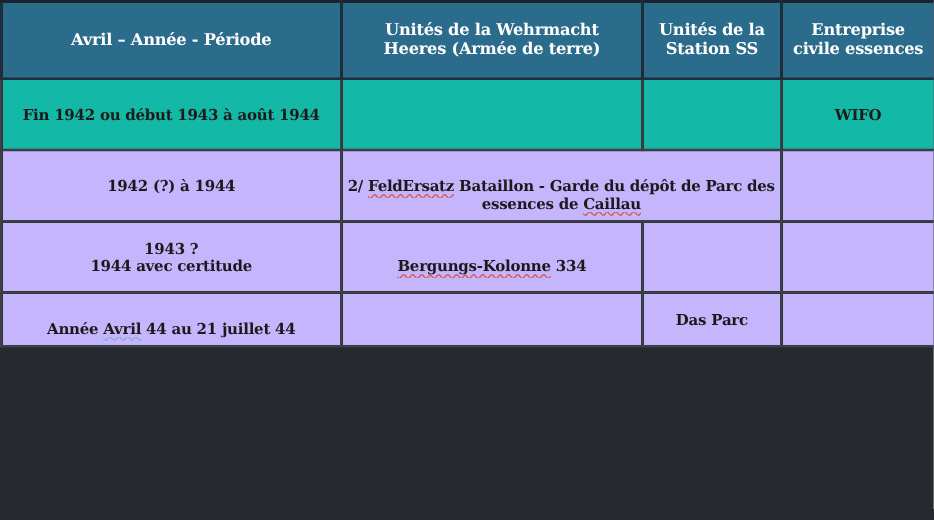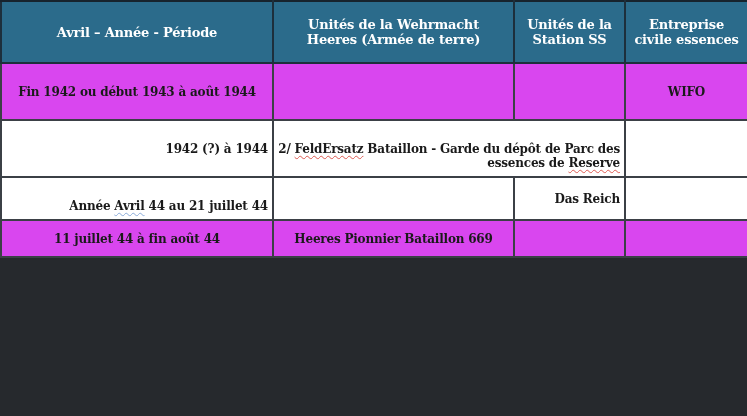--- a/index.html
+++ b/index.html
@@ -27,22 +27,22 @@
     overflow:hidden;
     white-space:pre-line;
   }
   thead th {
     background:#2b6b8b;
     color:#ffffff;
     font-size:13px;
     border-color:#1d2f3c;
     border-top-color:#17232d;
   }
-  tr.dark  td { background:#d946ef; }
-  tr.light td { background:#ffffff;text-align:right; }
+  tr.dark  td { background:#14b8a6; }
+  tr.light td { background:#c4b5fd; }
   .sq-red {
     text-decoration-line:underline;
     text-decoration-style:wavy;
     text-decoration-color:#dd5a52;
     text-decoration-thickness:1px;
     text-underline-offset:2px;
     text-decoration-skip-ink:none;
   }
   .sq-blue {
     text-decoration-line:underline;
@@ -79,38 +79,41 @@
       <tr class="dark" style="height:57px">
         <td>Fin 1942 ou début 1943 à août 1944</td>
         <td></td>
         <td></td>
         <td>WIFO</td>
       </tr>
 
       <tr class="light" style="height:57px">
         <td>1942 (?) à 1944</td>
         <td colspan="2">
-          <span>2/ </span><span class="sq-red">FeldErsatz</span><span> Bataillon - Garde du dépôt de Parc des essences de </span><span class="sq-red">Reserve</span>
+          <span>2/ </span><span class="sq-red">FeldErsatz</span><span> Bataillon - Garde du dépôt de Parc des essences de </span><span class="sq-red">Caillau</span>
         </td>
         <td></td>
       </tr>
 
 
+      <tr class="light" style="height:57px">
+        <td>1943 ?
+1944 avec certitude</td>
+        <td>
+          <span class="sq-red">Bergungs-Kolonne</span><span> 334</span>
+        </td>
+        <td></td>
+        <td></td>
+      </tr>
 
 
       <tr class="light" style="height:43px">
         <td>
           <span>Année </span><span class="sq-blue">Avril</span><span> 44 au 21 juillet 44</span>
         </td>
         <td></td>
-        <td>Das Reich</td>
+        <td>Das Parc</td>
         <td></td>
       </tr>
 
-      <tr class="dark" style="height:37px">
-        <td>11 juillet 44 à fin août 44</td>
-        <td>Heeres Pionnier Bataillon 669</td>
-        <td></td>
-        <td></td>
-      </tr>
     </tbody>
   </table>
 </div>
 
 </body></html>

